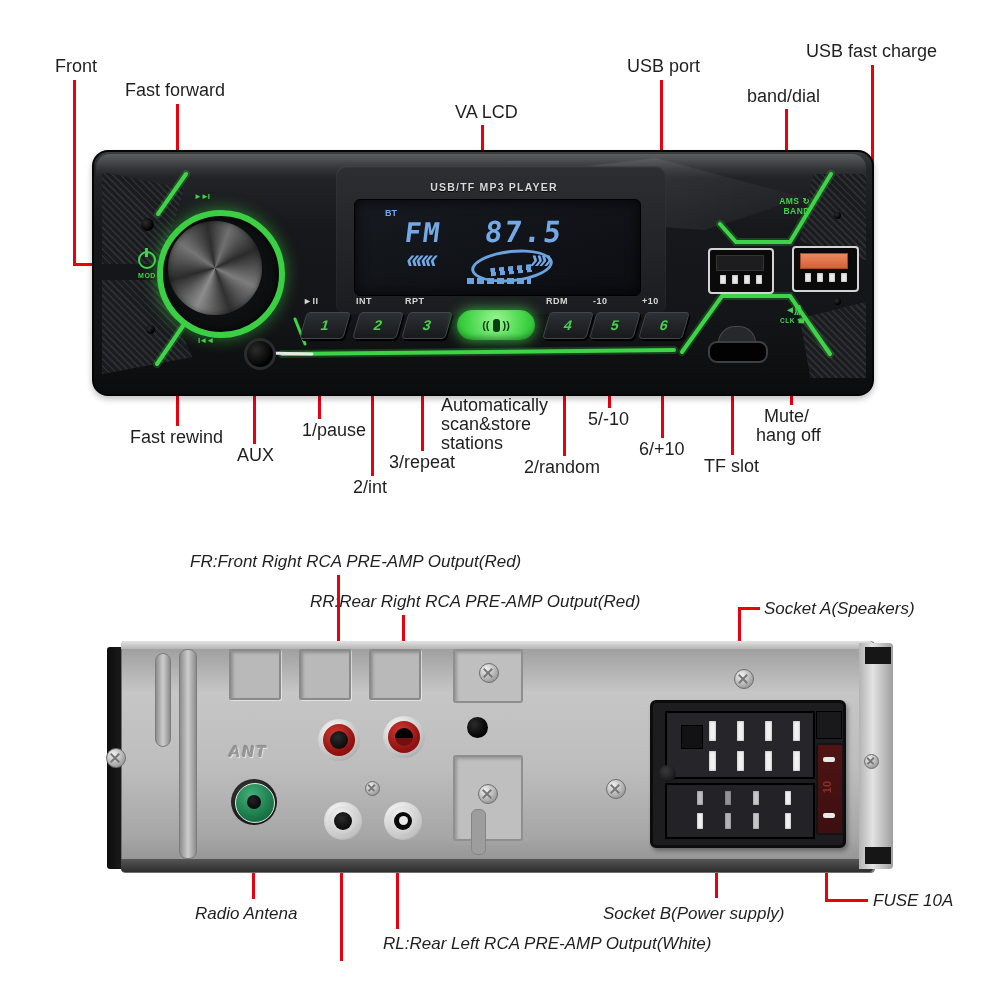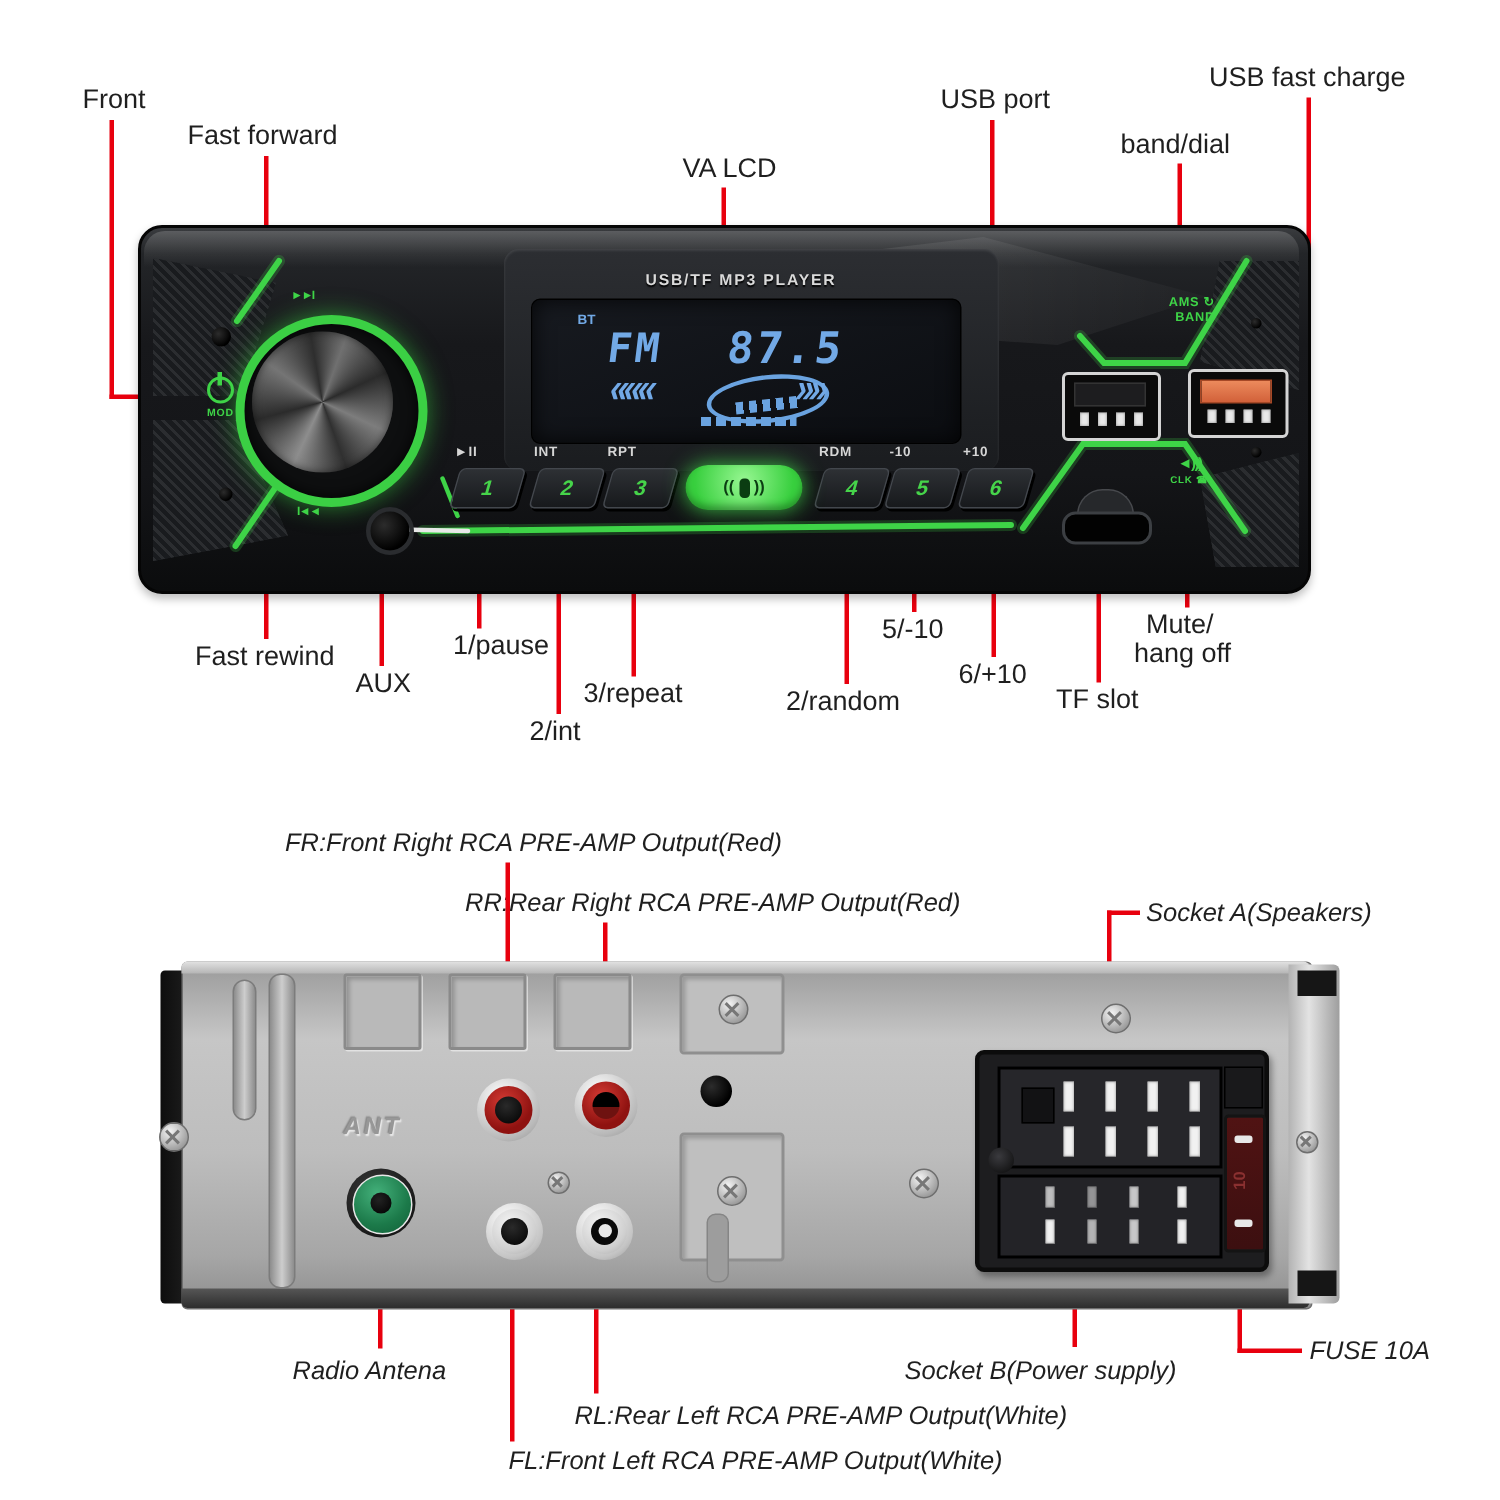--- a/index.html
+++ b/index.html
@@ -121,37 +121,41 @@
   <div class="lbl" style="left:455px;top:103px">VA LCD</div>
   <div class="lbl" style="left:627px;top:57px">USB port</div>
   <div class="lbl" style="left:747px;top:87px">band/dial</div>
   <div class="lbl" style="left:806px;top:42px">USB fast charge</div>
 
   <div class="lbl" style="left:130px;top:428px">Fast rewind</div>
   <div class="lbl" style="left:237px;top:446px">AUX</div>
   <div class="lbl" style="left:302px;top:421px">1/pause</div>
   <div class="lbl" style="left:353px;top:478px">2/int</div>
   <div class="lbl" style="left:389px;top:453px">3/repeat</div>
+  <div class="lbl" style="left:441px;top:396px">
+    <div>Automatically</div>
+    <div>scan&amp;store</div>
+    <div>stations</div>
+  </div>
   <div class="lbl" style="left:524px;top:458px">2/random</div>
   <div class="lbl" style="left:588px;top:410px">5/-10</div>
   <div class="lbl" style="left:639px;top:440px">6/+10</div>
   <div class="lbl" style="left:704px;top:457px">TF slot</div>
   <div class="lbl" style="left:756px;top:407px">
     <div style="padding-left:8px">Mute/</div>
     <div>hang off</div>
   </div>
 
   <div class="lbl s" style="left:190px;top:552px">FR:Front Right RCA PRE-AMP Output(Red)</div>
   <div class="lbl s" style="left:310px;top:592px">RR:Rear Right RCA PRE-AMP Output(Red)</div>
   <div class="lbl s" style="left:764px;top:599px">Socket A(Speakers)</div>
   <div class="lbl s" style="left:195px;top:904px">Radio Antena</div>
   <div class="lbl s" style="left:603px;top:904px">Socket B(Power supply)</div>
   <div class="lbl s" style="left:873px;top:891px">FUSE 10A</div>
   <div class="lbl s" style="left:383px;top:934px">RL:Rear Left RCA PRE-AMP Output(White)</div>
-  <div class="lbl s" style="left:339px;top:964px">FL:Front Left RCA PRE-AMP Output(White)</div>
 
   <div class="cl clv" style="left:73px;top:80px;height:186px"></div>
   <div class="cl clh" style="left:73px;top:263px;width:64px"></div>
   <div class="cl clv" style="left:176px;top:104px;height:90px"></div>
   <div class="cl clv" style="left:481px;top:125px;height:94px"></div>
   <div class="cl clv" style="left:660px;top:80px;height:186px"></div>
   <div class="cl clh" style="left:660px;top:263px;width:66px"></div>
   <div class="cl clv" style="left:785px;top:109px;height:89px"></div>
   <div class="cl clv" style="left:871px;top:65px;height:208px"></div>
   <div class="cl clh" style="left:811px;top:270px;width:63px"></div>

